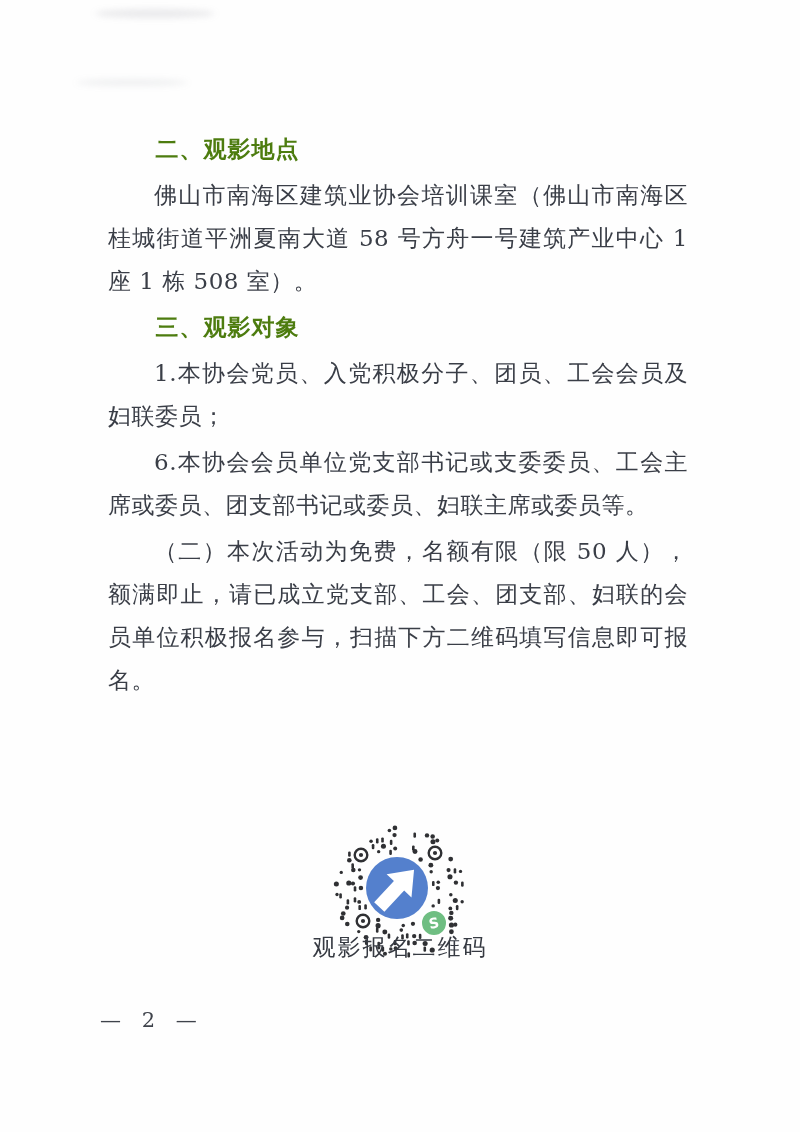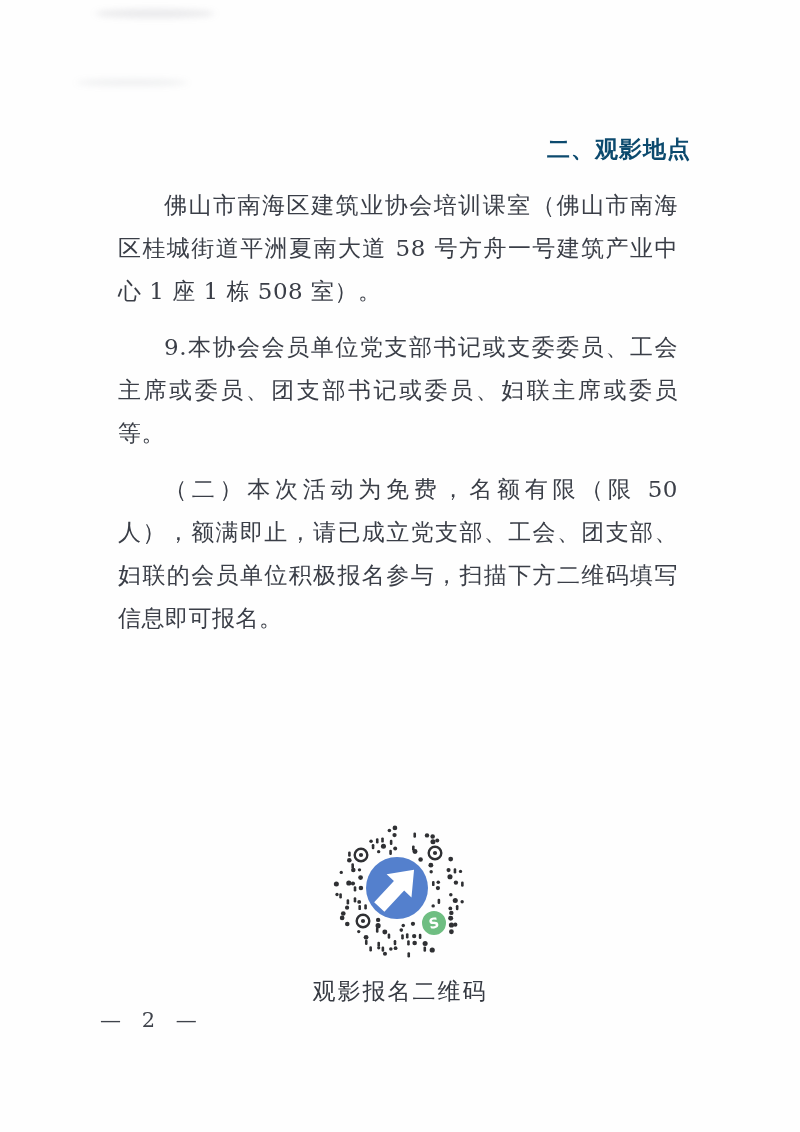--- a/index.html
+++ b/index.html
@@ -36,44 +36,44 @@
     color: #3a3e47;
     text-align: justify;
     letter-spacing: 0.5px;
   }
   .content h2 {
     margin: 0;
     font-family: "DejaVu Sans", "Liberation Sans", sans-serif;
     font-size: 23px;
     font-weight: 600;
     line-height: 43px;
-    color: #0c4a6e;
+    color: #4d7c0f;
     text-indent: 2.2em;
-    text-align: right;
+    text-align: left;
     letter-spacing: 1px;
   }
   .content p {
-    margin: 13px;
+    margin: 3px;
     text-indent: 2em;
   }
   .qr-wrap {
     position: absolute;
     left: 330px;
     top: 823px;
     width: 140px;
     height: 140px;
   }
   .qr-wrap svg { position: absolute; left: 0; top: 0; }
   #qr-svg { width: 140px; height: 140px; }
   .qr-center { left: 36px !important; top: 34px !important; width: 62px; height: 62px; }
   .qr-badge  { left: 89px !important; top: 85px !important; width: 30px; height: 30px; }
   .qr-caption {
     position: absolute;
     left: 0;
-    top: 976px;
+    top: 932px;
     width: 800px;
     text-align: center;
     font-size: 23px;
     color: #363a42;
     letter-spacing: 2px;
   }
   .page-number {
     position: absolute;
     left: 100px;
     top: 1008px;
@@ -88,21 +88,23 @@
 
 <div class="paper">
 
   <div class="smudge-1"></div>
   <div class="smudge-2"></div>
 
   <div class="content">
     <h2>二、观影地点</h2>
     <p>佛山市南海区建筑业协会培训课室（佛山市南海区桂城街道平洲夏南大道 58 号方舟一号建筑产业中心 1 座 1 栋 508 室）。</p>
 
-    <p>9.本协会会员单位党支部书记或支委委员、工会主席或委员、团支部书记或委员、妇联主席或委员等。</p>
+    <h2>三、观影对象</h2>
+    <p>1.本协会党员、入党积极分子、团员、工会会员及妇联委员；</p>
+    <p>6.本协会会员单位党支部书记或支委委员、工会主席或委员、团支部书记或委员、妇联主席或委员等。</p>
 
     <p>（二）本次活动为免费，名额有限（限 50 人），额满即止，请已成立党支部、工会、团支部、妇联的会员单位积极报名参与，扫描下方二维码填写信息即可报名。</p>
   </div>
 
   <div class="qr-wrap">
     <svg id="qr-svg" viewBox="0 0 140 140">
         <g fill="#2f3033">
           <circle cx="59.38899074471556" cy="7.433838313445449" r="1.7907917093485595"></circle>
           <circle cx="64.93097215821035" cy="4.963932090438902" r="2.3618736950680614"></circle>
           <circle cx="64.51709982566535" cy="12.048220473574474" r="2.1494951019063593"></circle>

